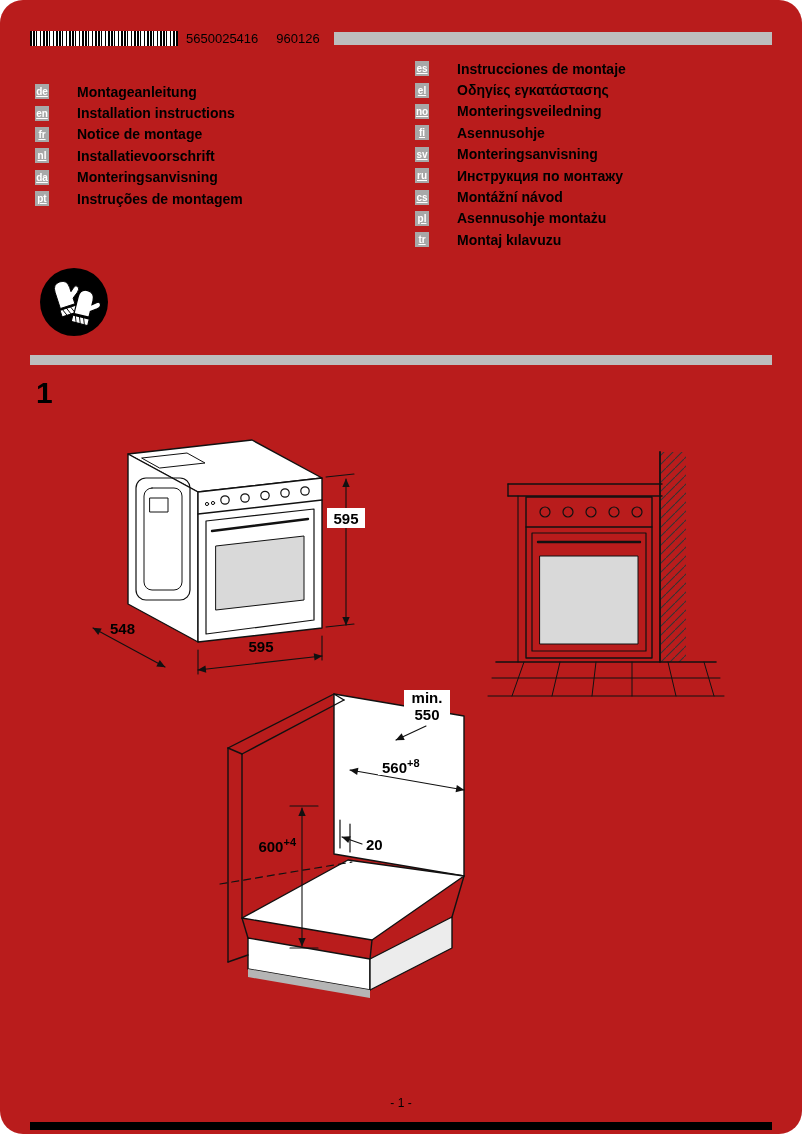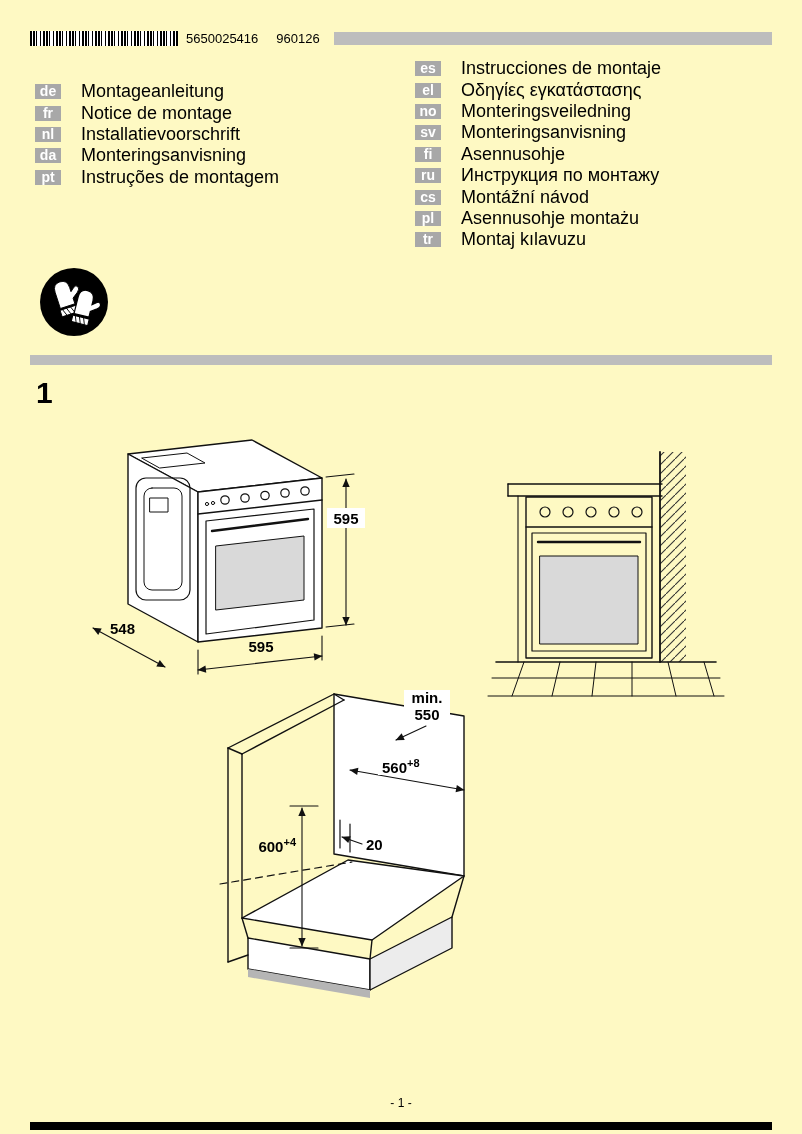--- a/index.html
+++ b/index.html
@@ -1,37 +1,37 @@
 <!DOCTYPE html>
 <html><head>
 <meta charset="utf-8">
 <style>
   * { margin:0; padding:0; box-sizing:border-box; }
   html,body { background:#ffffff; }
-  .page { position:relative; width:802px; height:1134px; background:#fef9c3;
-          font-family:"Liberation Sans", sans-serif; color:#000; overflow:hidden; }
+  .page { position:relative; width:802px; height:1134px; background:#b91c1c;
+          font-family:"Liberation Sans", sans-serif; color:#000; overflow:hidden;border-radius:23px; }
 
   
   .topbar { position:absolute; left:30px; top:30px; width:742px; height:16px;
             display:flex; align-items:center; }
   .barcode { width:148px; height:15px; flex:0 0 auto;
     background: repeating-linear-gradient(90deg,
       #000 0 2px, #fff 2px 3px, #000 3px 5px, #fff 5px 6px,
       #000 6px 7px, #fff 7px 10px, #000 10px 11px, #fff 11px 13px); }
   .barcode-text { font-size:13px; margin-left:8px; display:flex; gap:18px; white-space:nowrap; }
   .topbar-fill { flex:1 1 auto; height:13px; background:#bdbdbd; margin-left:14px; }
 
   
   .lang-col { position:absolute; }
   .lang-col.left { left:35px; top:81px; }
   .lang-col.right { left:415px; top:58px; }
   .lang-row { display:flex; align-items:center; height:21.4px; }
-  .lang-code { width:26px; height:15px; background:#a8a8a8; color:#fff;
-               font-size:14px; font-weight:bold; text-align:center; line-height:15px; flex:0 0 auto; }
-  .lang-title { margin-left:20px; font-size:18px; font-weight:normal; white-space:nowrap; }
+  .lang-code { width:14px; height:15px; background:#a8a8a8; color:#fff;
+               font-size:10px; font-weight:bold; text-align:center; line-height:15px; flex:0 0 auto;text-decoration:underline; }
+  .lang-title { margin-left:28px; font-size:14px; font-weight:bold; white-space:nowrap; }
 
   .gloves-wrap { position:absolute; left:38px; top:266px; width:72px; height:72px; }
 
   .divider { position:absolute; left:30px; top:355px; width:742px; height:10px; background:#bdbdbd; }
 
   .fig-number { position:absolute; left:36px; top:376px; font-size:30px; font-weight:bold; }
 
   .figure-svg { position:absolute; left:0; top:415px; }
   .figure-svg text { font-family:"Liberation Sans", sans-serif; font-weight:bold;
                      font-size:15px; fill:#000; stroke:none; }
@@ -52,20 +52,24 @@
     </div>
     <div class="topbar-fill"></div>
   </div>
 
   <div class="lang-col left">
     <div class="lang-row">
         <span class="lang-code">de</span>
         <span class="lang-title">Montageanleitung</span>
       </div>
     <div class="lang-row">
+        <span class="lang-code">en</span>
+        <span class="lang-title">Installation instructions</span>
+      </div>
+    <div class="lang-row">
         <span class="lang-code">fr</span>
         <span class="lang-title">Notice de montage</span>
       </div>
     <div class="lang-row">
         <span class="lang-code">nl</span>
         <span class="lang-title">Installatievoorschrift</span>
       </div>
     <div class="lang-row">
         <span class="lang-code">da</span>
         <span class="lang-title">Monteringsanvisning</span>
@@ -83,26 +87,26 @@
       </div>
     <div class="lang-row">
         <span class="lang-code">el</span>
         <span class="lang-title">Οδηγίες εγκατάστασης</span>
       </div>
     <div class="lang-row">
         <span class="lang-code">no</span>
         <span class="lang-title">Monteringsveiledning</span>
       </div>
     <div class="lang-row">
+        <span class="lang-code">fi</span>
+        <span class="lang-title">Asennusohje</span>
+      </div>
+    <div class="lang-row">
         <span class="lang-code">sv</span>
         <span class="lang-title">Monteringsanvisning</span>
-      </div>
-    <div class="lang-row">
-        <span class="lang-code">fi</span>
-        <span class="lang-title">Asennusohje</span>
       </div>
     <div class="lang-row">
         <span class="lang-code">ru</span>
         <span class="lang-title">Инструкция по монтажу</span>
       </div>
     <div class="lang-row">
         <span class="lang-code">cs</span>
         <span class="lang-title">Montážní návod</span>
       </div>
     <div class="lang-row">

